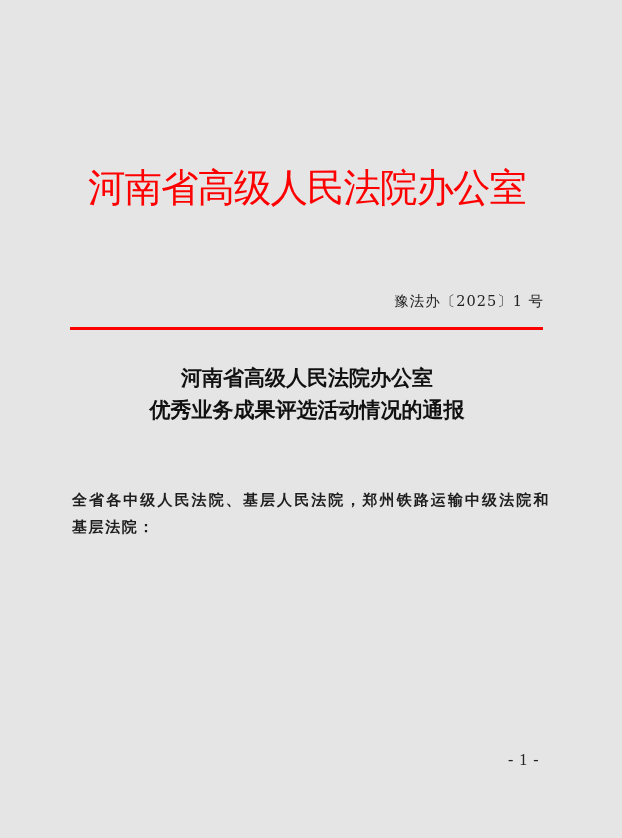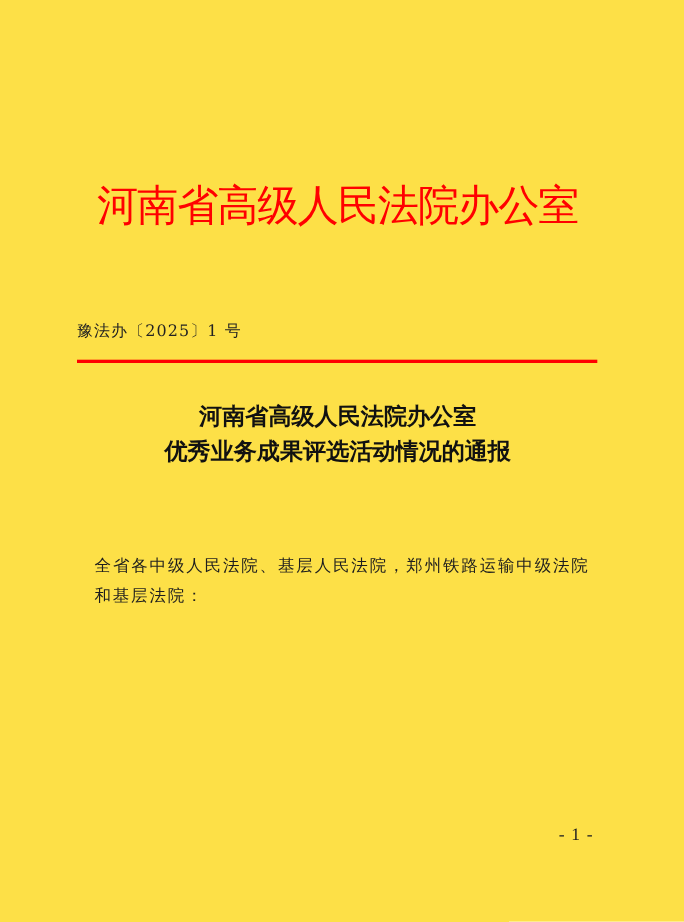--- a/index.html
+++ b/index.html
@@ -1,32 +1,32 @@
 <!DOCTYPE html>
 <html><head>
   <meta charset="utf-8">
   <style>
     html, body { margin: 0; padding: 0; background: #ffffff; }
     body { width: 622px; height: 838px; position: relative; overflow: hidden;
            font-family: "DejaVu Serif", "Liberation Serif", serif; color: #1a1a1a; }
-    .page { position: absolute; left: 0; top: 0; width: 622px; height: 838px; background: #fde047; }
+    .page { position: absolute; left: 0; top: 0; width: 622px; height: 838px; background: #e5e5e5; }
     .red-header { position: absolute; left: 70px; top: 158px; width: 474px; text-align: center;
                   font-family: "DejaVu Serif", "Liberation Serif", serif; font-size: 39px;
                   color: #ff0000; letter-spacing: -1px; line-height: 60px; white-space: nowrap;
                   transform: scaleX(0.96); transform-origin: center; }
-    .doc-number { position: absolute; left: 70px; top: 290px; width: 474px; text-align: left;
+    .doc-number { position: absolute; left: 70px; top: 290px; width: 474px; text-align: right;
                   font-family: "DejaVu Serif", "Liberation Serif", serif; font-size: 14.5px;
                   color: #222; line-height: 22px; letter-spacing: 1px; }
     .red-rule { position: absolute; left: 70px; top: 327px; width: 473px; height: 2.5px; background: #ff0000; }
     .title-block { position: absolute; left: 70px; top: 362px; width: 474px; text-align: center; }
     .title-line { font-family: "DejaVu Serif", "Liberation Serif", serif; font-weight: bold;
                   font-size: 21px; line-height: 32px; color: #111; white-space: nowrap; letter-spacing: 0px; }
     .body-text { position: absolute; left: 72px; top: 487px; width: 478px; }
     .para { font-family: "DejaVu Serif", "Liberation Serif", serif; font-size: 15px; line-height: 27.3px;
-            color: #1e1e1e; text-align: justify; text-align-last: left; letter-spacing: 1.6px; margin: 14px; }
+            color: #1e1e1e; text-align: justify; text-align-last: left; letter-spacing: 1.6px; margin: 0; font-weight: bold; }
     .para.indent { text-indent: 32px; }
     .page-num { position: absolute; left: 508px; top: 751px; font-family: "Liberation Serif", "DejaVu Serif", serif;
                 font-size: 16px; color: #222; letter-spacing: 1px; }
   </style>
 </head>
 <body>
 
 <div class="page">
 
   <div class="red-header">河南省高级人民法院办公室</div>

